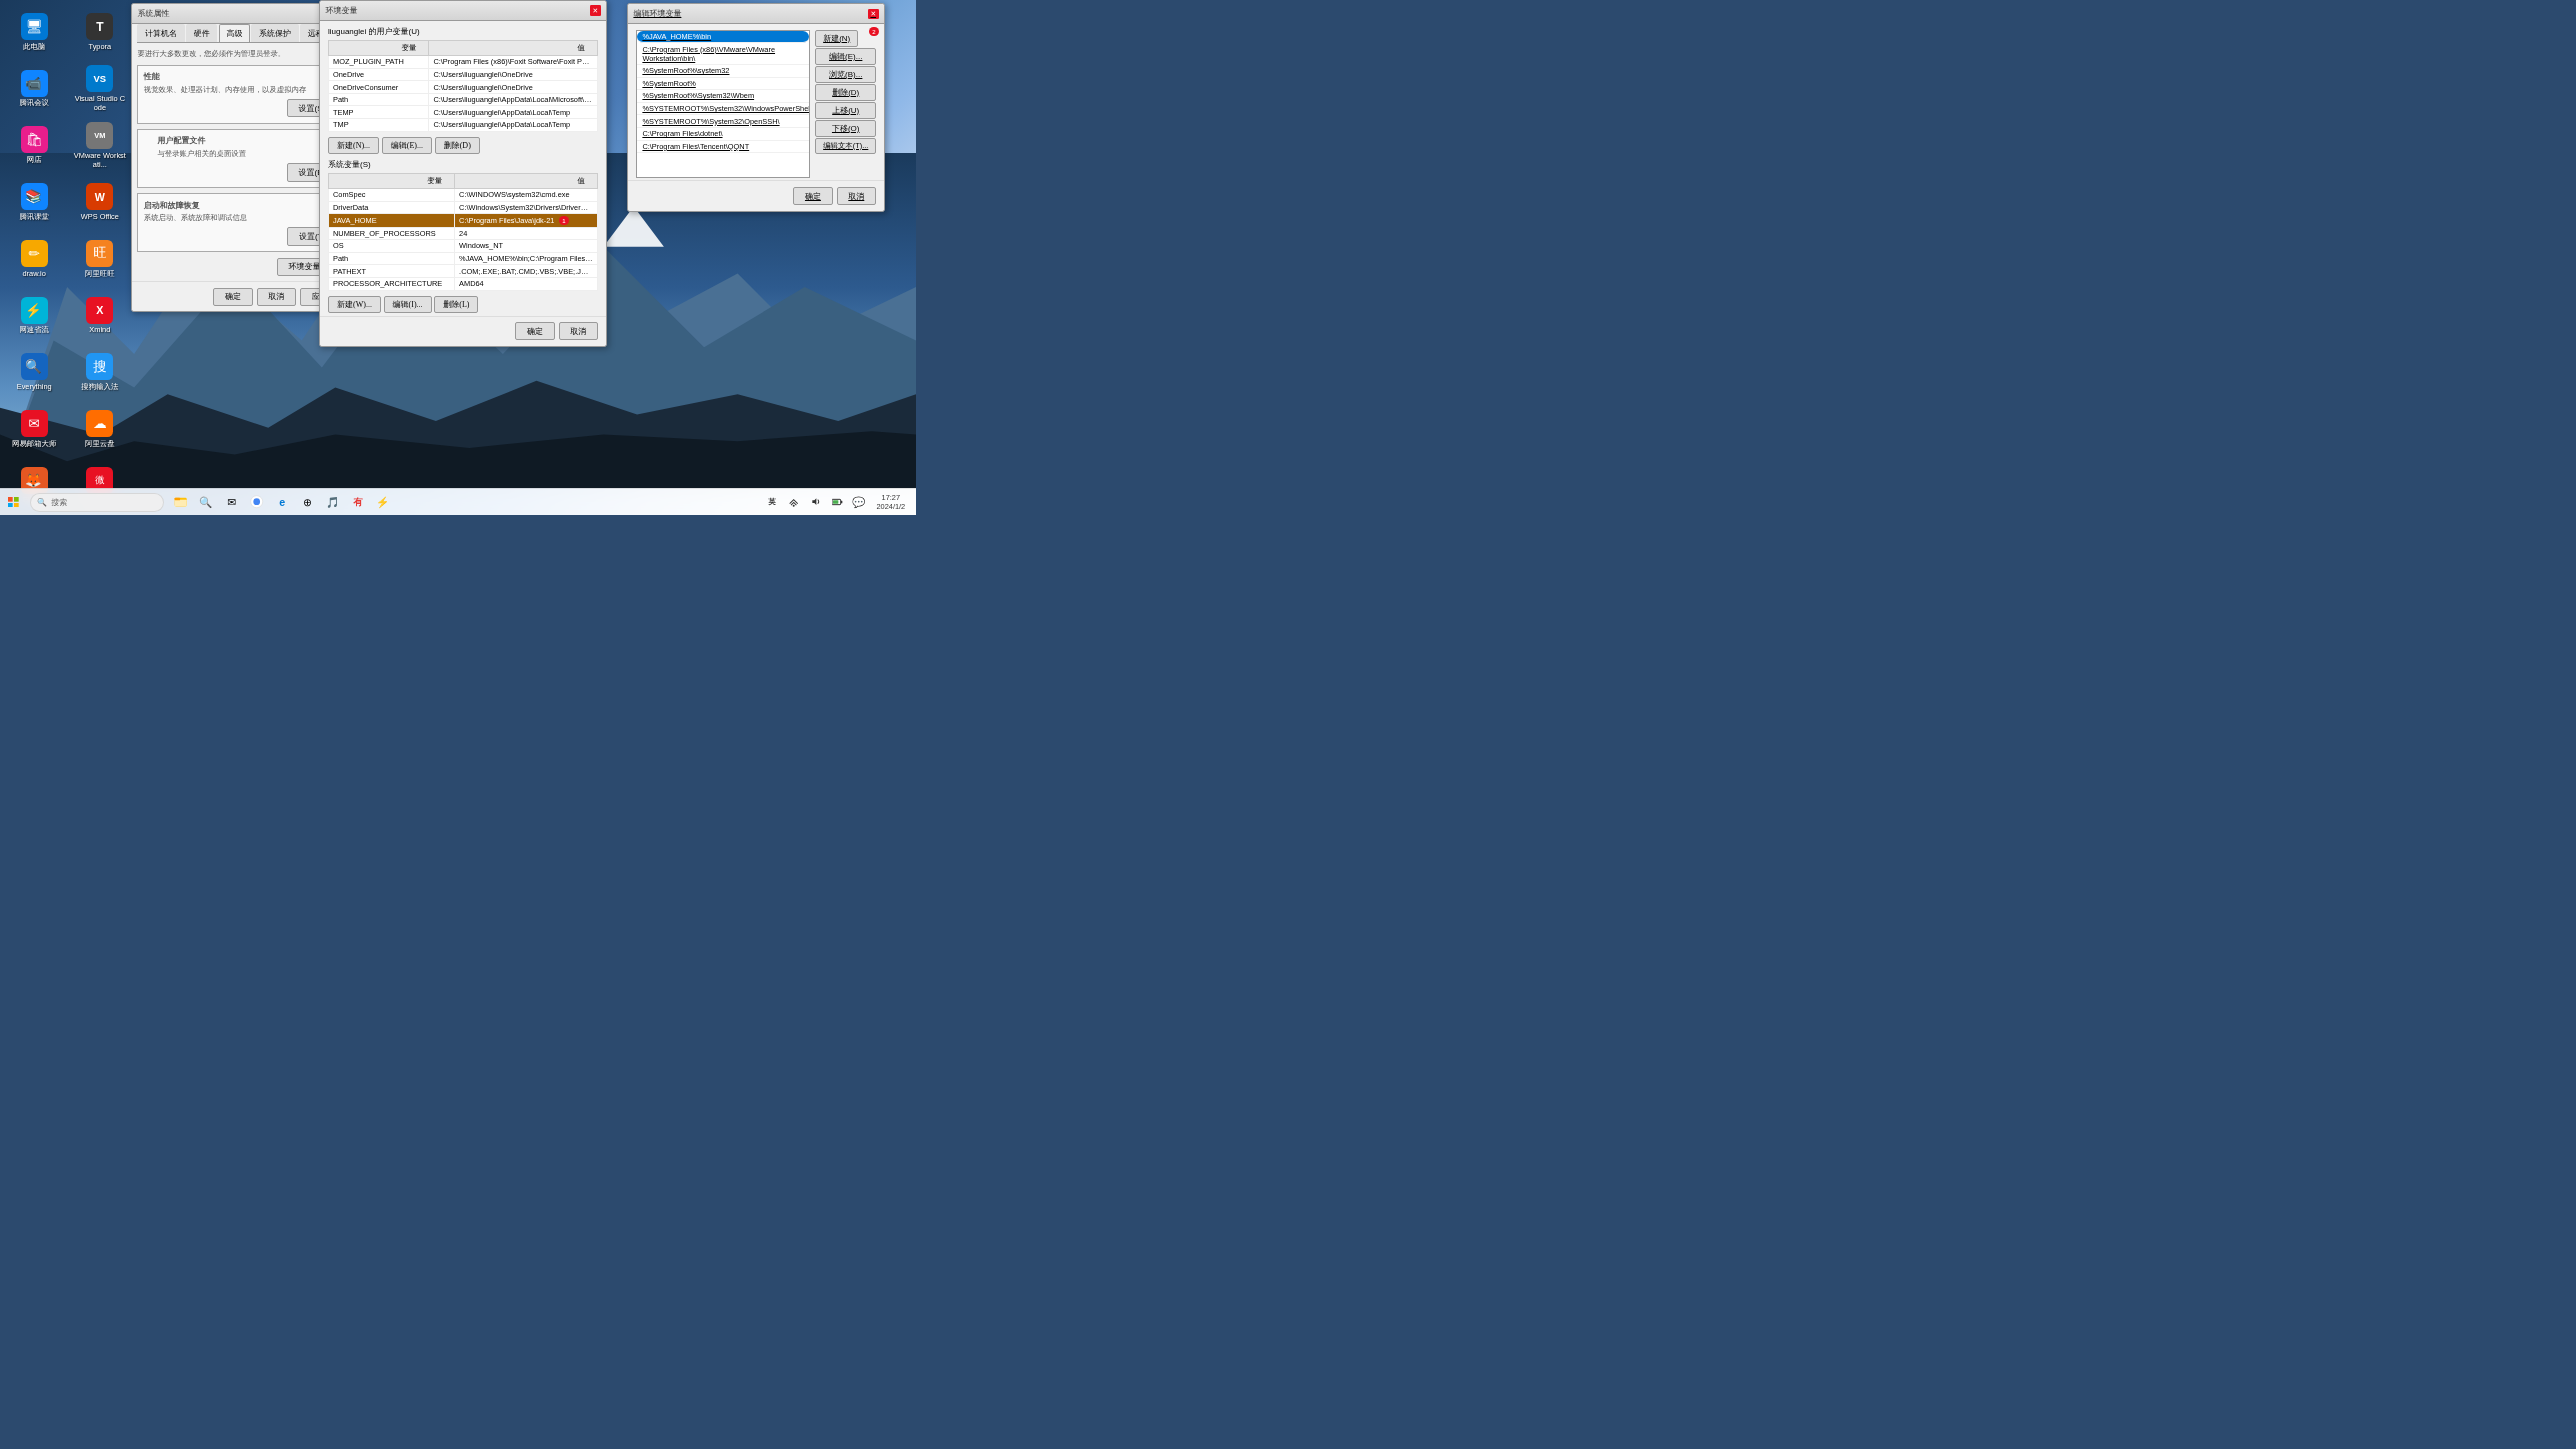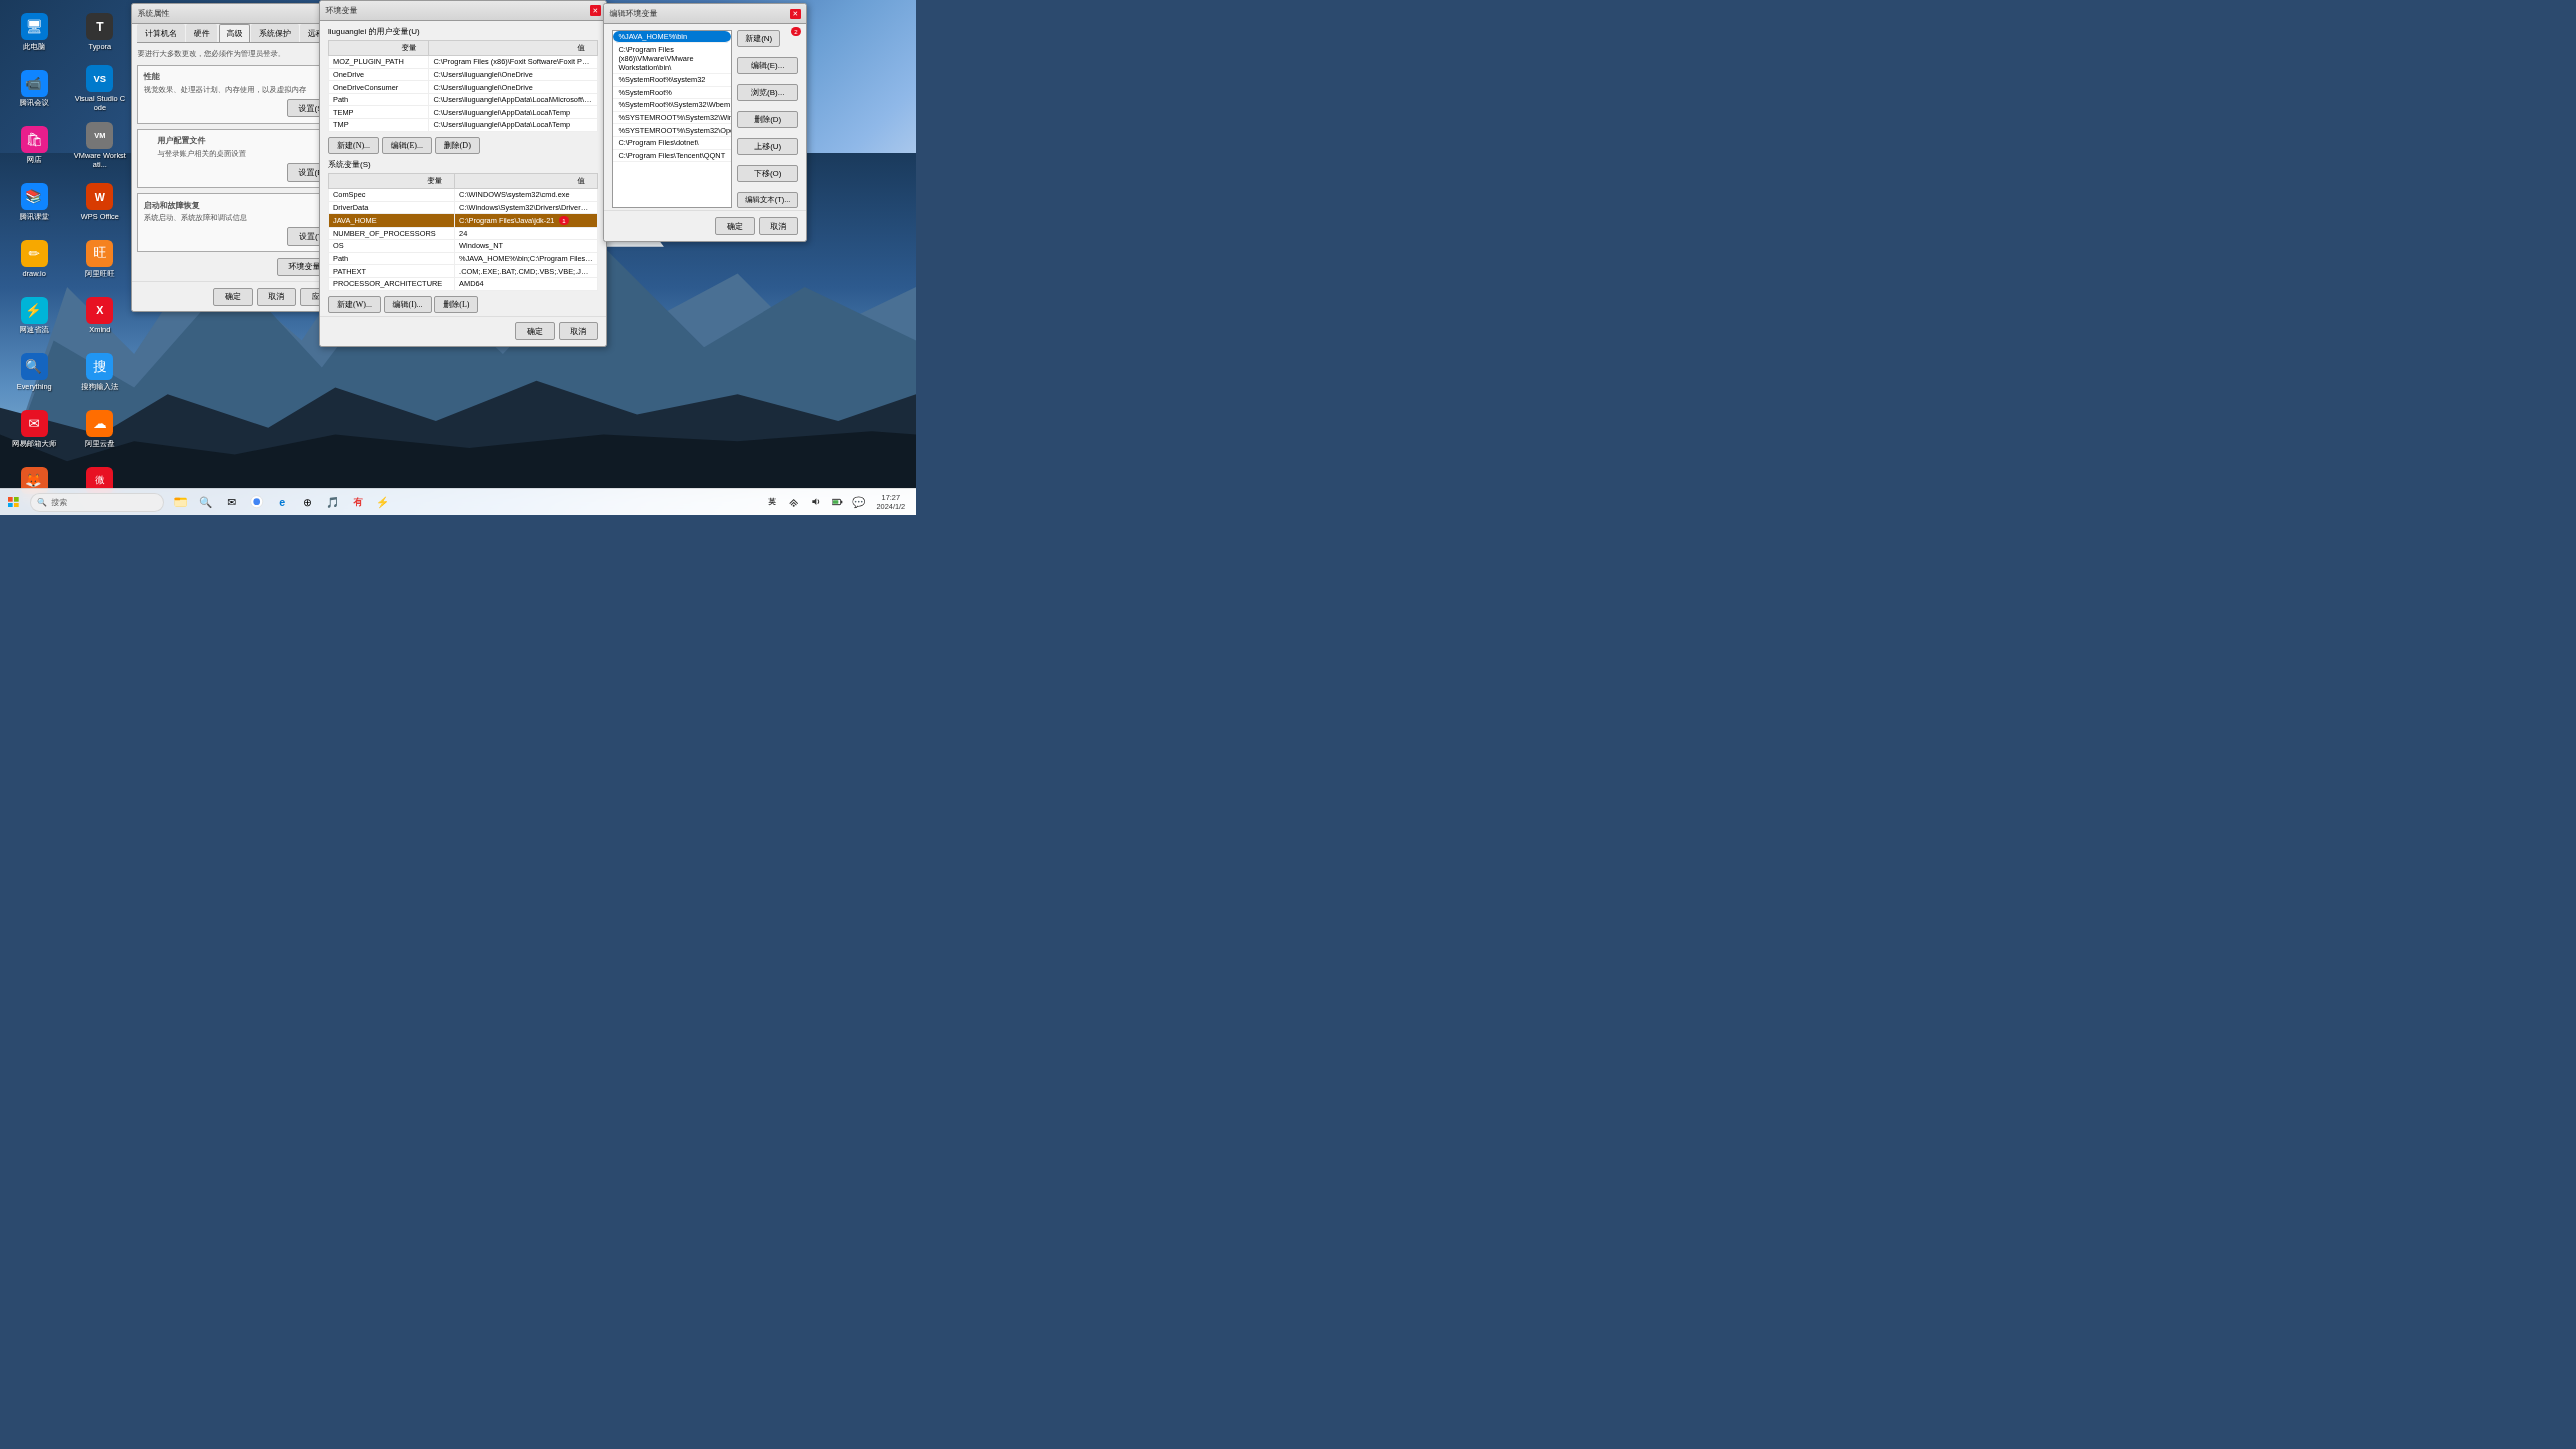--- a/index.html
+++ b/index.html
@@ -671,21 +671,21 @@
       <button class="env-btn">编辑(I)...</button>
       <button class="env-btn">删除(L)</button>
     </div>
 
     <div class="dialog-bottom-btns">
       <button class="dialog-btn">确定</button>
       <button class="dialog-btn">取消</button>
     </div>
   </div>
 
-  <div class="dialog" style="left:603px;top:3.4px;width:204px;">
+  <div class="dialog" style="left:627px;top:3.4px;width:258px;text-decoration:underline;">
     <div class="dialog-title-bar">
       <span class="dialog-title">编辑环境变量</span>
       <div class="window-controls">
         <button class="win-btn-close">✕</button>
       </div>
     </div>
 
     <div style="display:flex;padding:5.4px 8px 2.7px 8px;">
 
       <div style="flex:1;border:0.7px solid #999;background:white;min-height:148px;overflow-y:auto;font-size:7.4px;">
@@ -693,21 +693,21 @@
         <div class="edit-env-item">C:\Program Files (x86)\VMware\VMware Workstation\bin\</div>
         <div class="edit-env-item">%SystemRoot%\system32</div>
         <div class="edit-env-item">%SystemRoot%</div>
         <div class="edit-env-item">%SystemRoot%\System32\Wbem</div>
         <div class="edit-env-item">%SYSTEMROOT%\System32\WindowsPowerShell\v1.0\</div>
         <div class="edit-env-item">%SYSTEMROOT%\System32\OpenSSH\</div>
         <div class="edit-env-item">C:\Program Files\dotnet\</div>
         <div class="edit-env-item">C:\Program Files\Tencent\QQNT</div>
       </div>
 
-      <div style="display:flex;flex-direction:column;gap:10px;margin-left:5.4px;min-width:54px;">
+      <div style="display:flex;flex-direction:column;gap:1px;margin-left:5.4px;min-width:54px;">
         <div style="display:flex;align-items:center;position:relative;">
           <button class="edit-env-btn">新建(N)</button>
           <span style="background:#e81123;color:white;border-radius:50%;width:9.4px;height:9.4px;font-size:6px;display:inline-flex;align-items:center;justify-content:center;position:absolute;top:-2.7px;right:-2.7px;">2</span>
         </div>
         <button class="edit-env-btn">编辑(E)...</button>
         <button class="edit-env-btn">浏览(B)...</button>
         <button class="edit-env-btn">删除(D)</button>
         <button class="edit-env-btn">上移(U)</button>
         <button class="edit-env-btn">下移(O)</button>
         <button class="edit-env-btn" style="min-width:54px;font-size:7.4px;">编辑文本(T)...</button>

